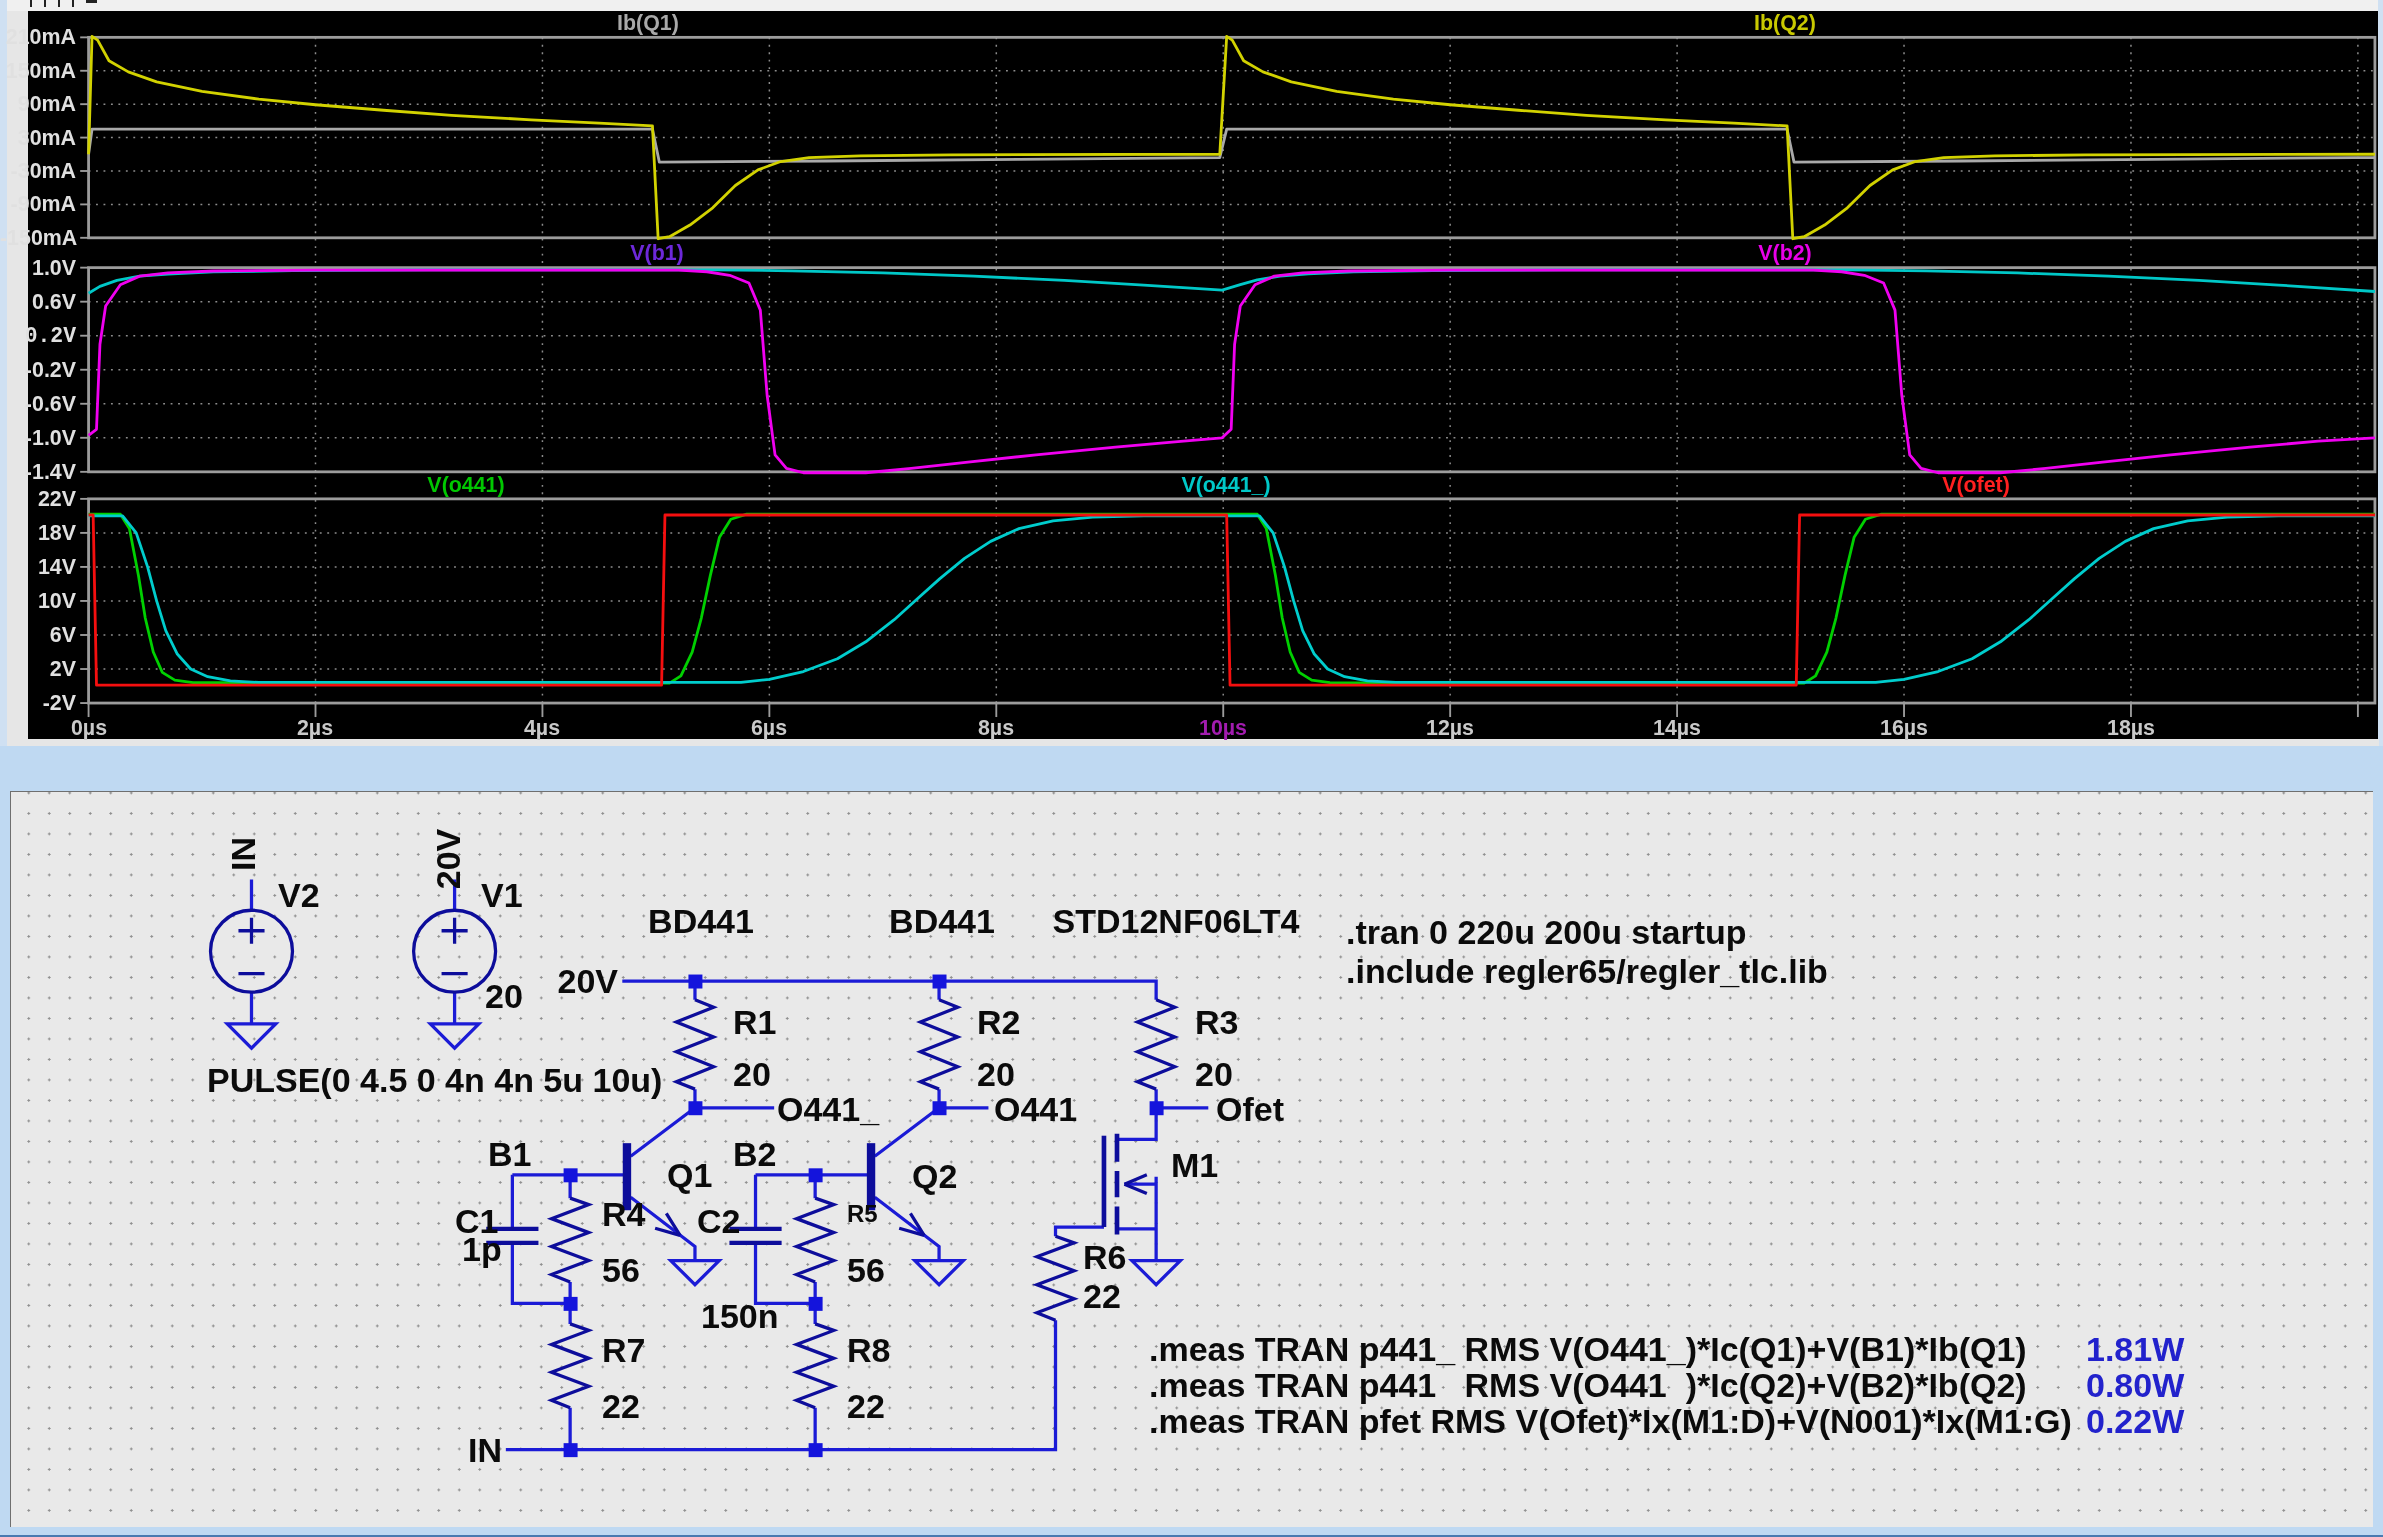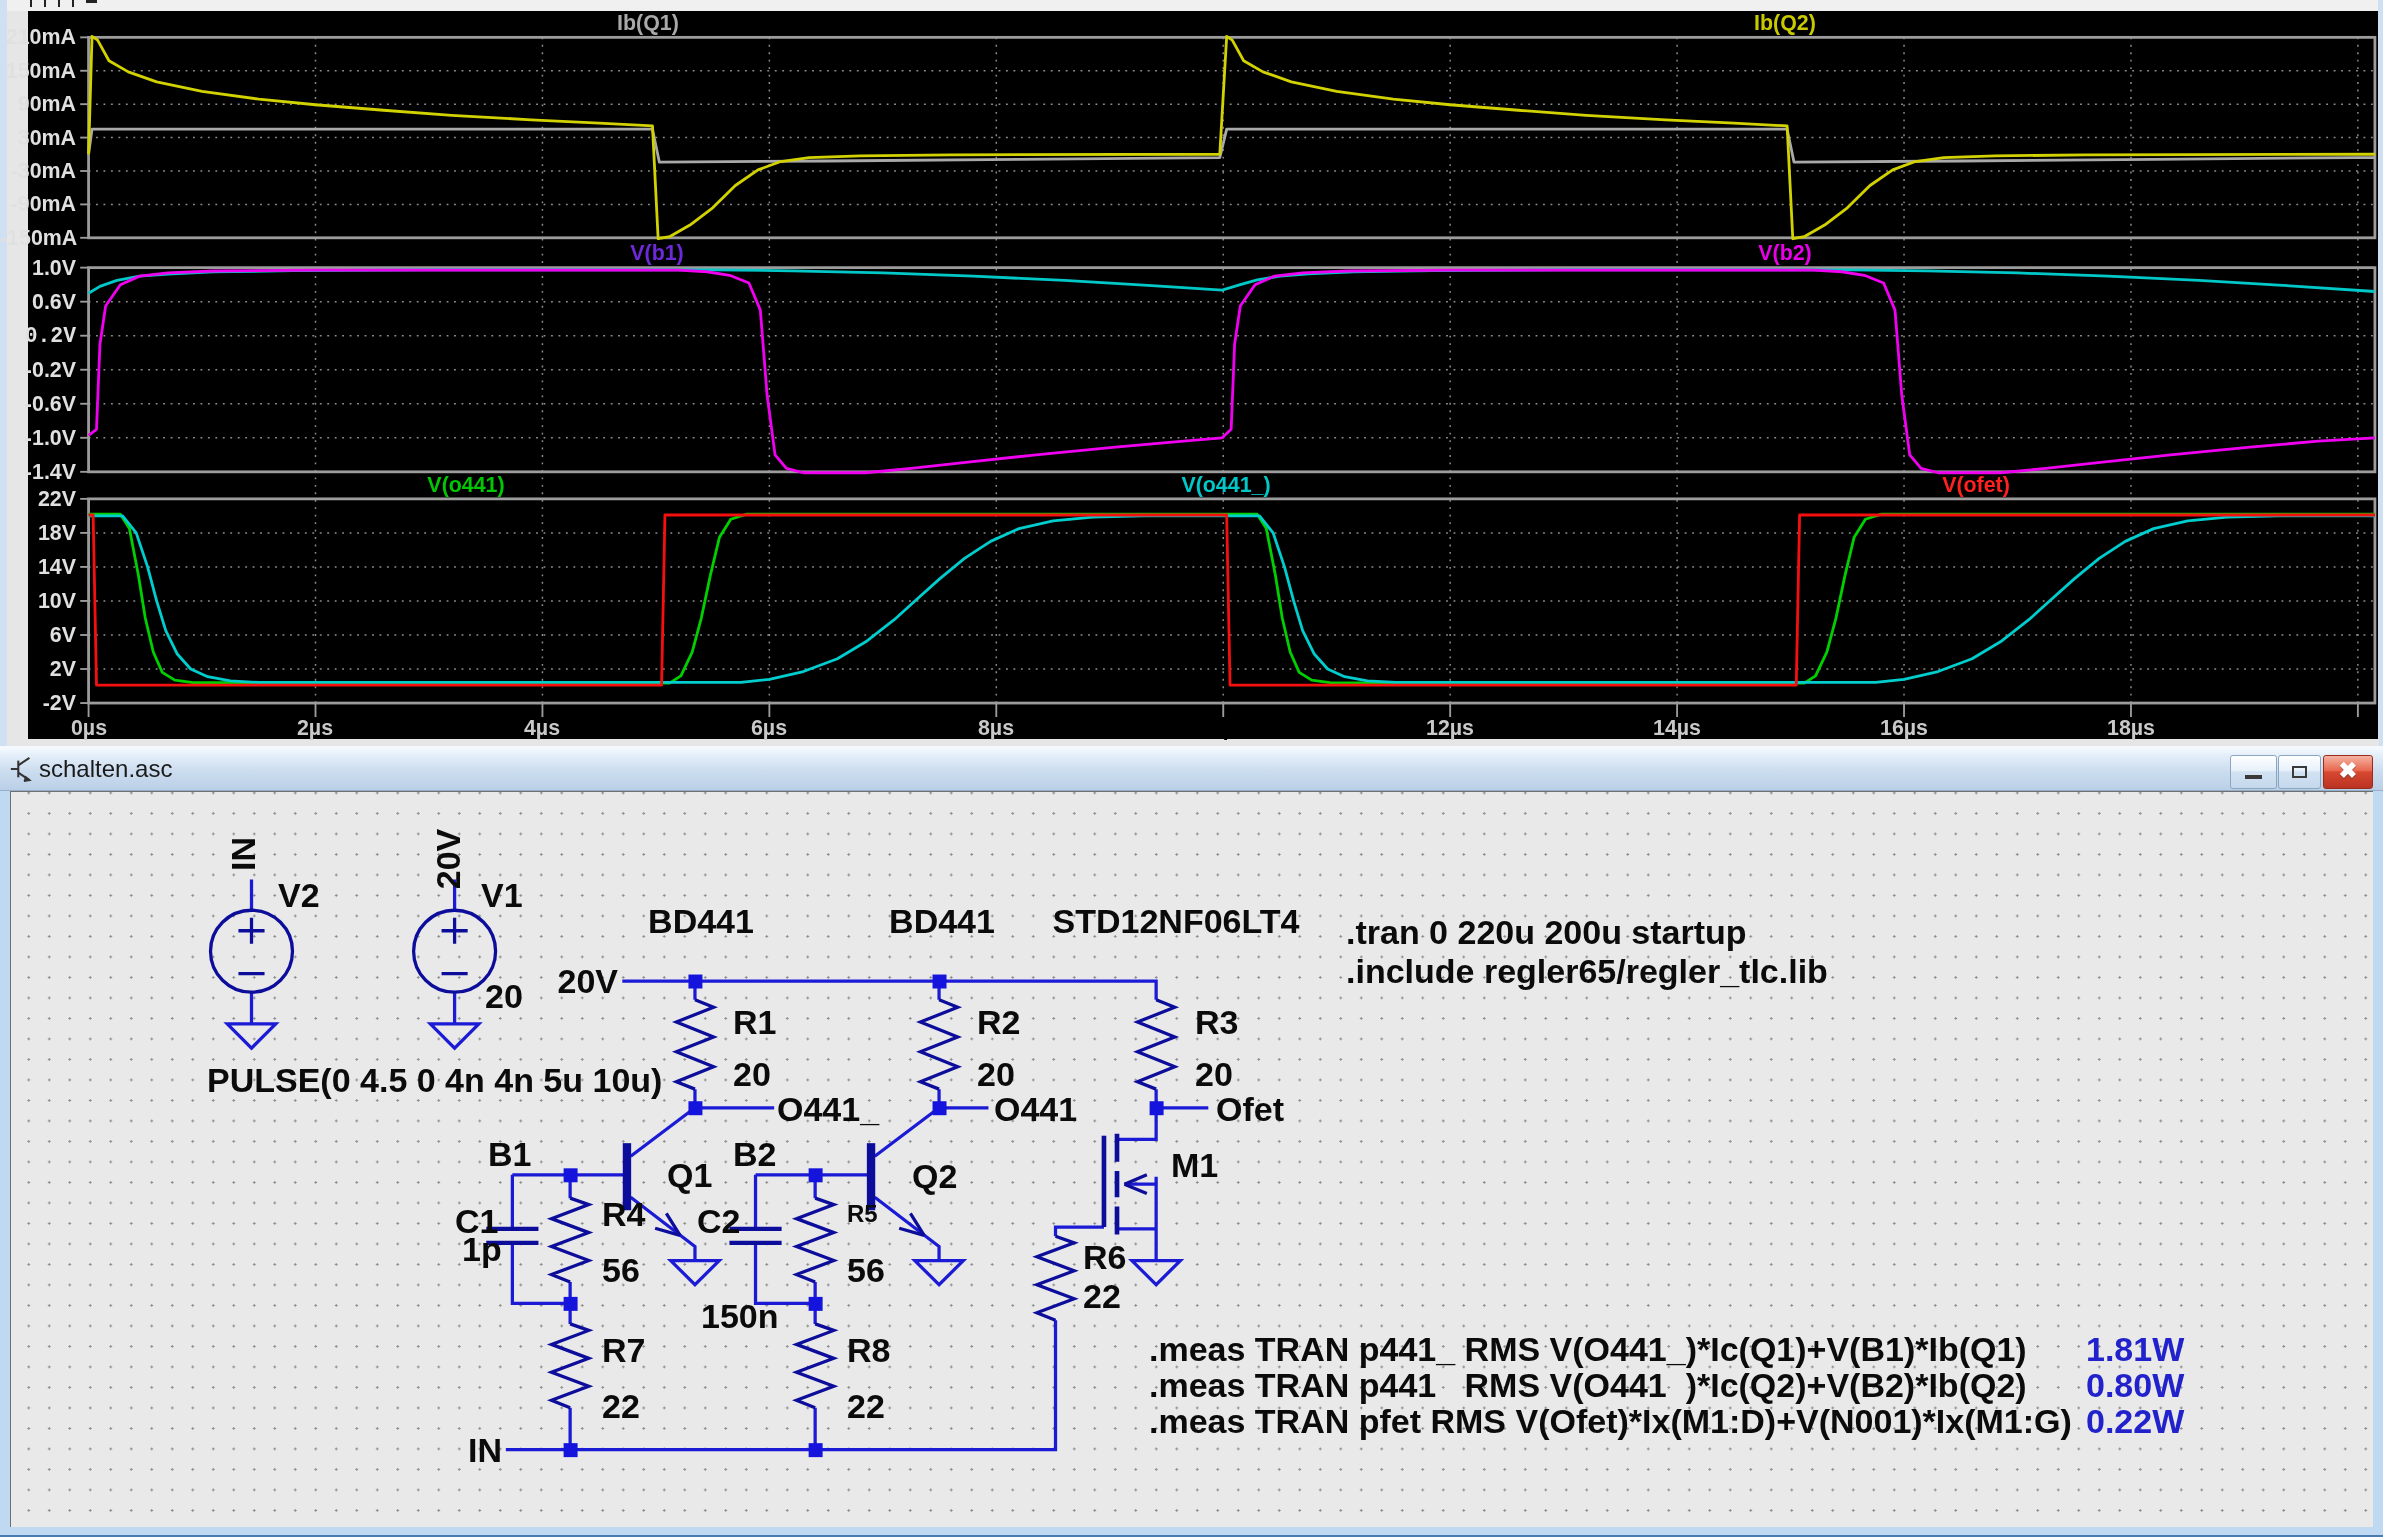--- a/index.html
+++ b/index.html
@@ -143,21 +143,21 @@
         <polyline points="95.0,551.4 129.1,551.4 138.8,566.9 148.5,617.1 155.8,662.8 164.4,699.3 174.1,721.1 187.5,729.4 207.0,732.1 718.1,732.6 730.3,724.8 742.4,699.3 752.2,662.8 761.9,617.1 771.7,576.1 783.8,556.9 800.9,551.4 1348.5,551.4 1358.2,566.9 1368.0,617.1 1375.3,662.8 1383.8,699.3 1393.5,721.1 1406.9,729.4 1426.4,732.1 1935.1,732.6 1947.3,724.8 1959.4,699.3 1969.2,662.8 1978.9,617.1 1988.7,576.1 2000.8,556.9 2017.9,551.4 2547.3,551.4" fill="none" stroke="#00D000" stroke-width="3" stroke-linejoin="round"></polyline>
         <polyline points="95.0,553.3 131.5,553.3 146.1,571.5 158.3,608.0 168.0,644.5 177.8,676.4 189.9,701.1 204.5,717.5 222.8,725.7 247.1,730.3 277.6,731.9 794.8,731.9 825.2,728.5 861.7,720.2 898.2,706.5 928.6,688.3 959.1,664.6 983.4,642.7 1007.8,620.8 1034.5,598.9 1062.5,580.6 1092.9,566.9 1129.5,558.7 1172.0,554.6 1226.8,553.3 1350.9,553.3 1365.5,571.5 1377.7,608.0 1387.5,644.5 1397.2,676.4 1409.4,701.1 1424.0,717.5 1442.2,725.7 1466.6,730.3 1497.0,731.9 2011.8,731.9 2042.2,728.5 2078.7,720.2 2115.2,706.5 2145.6,688.3 2176.1,664.6 2200.4,642.7 2224.8,620.8 2251.5,598.9 2279.5,580.6 2309.9,566.9 2346.5,558.7 2389.0,554.6 2443.8,553.3 2547.3,553.3" fill="none" stroke="#00CDCD" stroke-width="3" stroke-linejoin="round"></polyline>
         <polyline points="95.0,552.3 99.9,552.3 103.5,734.8 709.6,734.8 713.2,552.3 1315.7,552.3 1319.3,734.8 1926.6,734.8 1930.2,552.3 2547.3,552.3" fill="none" stroke="#F50F0F" stroke-width="3" stroke-linejoin="round"></polyline>
       </svg>
     <div id="wave-labels">
         <div class="wave-label x-lab" style="left: 89px; top: 728px; color: rgb(201, 201, 201);">0µs</div>
         <div class="wave-label x-lab" style="left: 315px; top: 728px; color: rgb(201, 201, 201);">2µs</div>
         <div class="wave-label x-lab" style="left: 542px; top: 728px; color: rgb(201, 201, 201);">4µs</div>
         <div class="wave-label x-lab" style="left: 769px; top: 728px; color: rgb(201, 201, 201);">6µs</div>
         <div class="wave-label x-lab" style="left: 996px; top: 728px; color: rgb(201, 201, 201);">8µs</div>
-        <div class="wave-label x-lab" style="left: 1223px; top: 728px; color: #000000;">10µs</div>
+        <div class="wave-label x-lab" style="left: 1223px; top: 728px; color: #a21caf;">10µs</div>
         <div class="wave-label x-lab" style="left: 1450px; top: 728px; color: rgb(201, 201, 201);">12µs</div>
         <div class="wave-label x-lab" style="left: 1677px; top: 728px; color: rgb(201, 201, 201);">14µs</div>
         <div class="wave-label x-lab" style="left: 1904px; top: 728px; color: rgb(201, 201, 201);">16µs</div>
         <div class="wave-label x-lab" style="left: 2131px; top: 728px; color: rgb(201, 201, 201);">18µs</div>
         <div class="wave-label y-lab" style="left: 0px; top: 37px; color: rgb(224, 224, 224); width: 76px;">210mA</div>
         <div class="wave-label y-lab" style="left: 0px; top: 71px; color: rgb(224, 224, 224); width: 76px;">150mA</div>
         <div class="wave-label y-lab" style="left: 0px; top: 104px; color: rgb(224, 224, 224); width: 76px;">90mA</div>
         <div class="wave-label y-lab" style="left: 0px; top: 138px; color: rgb(224, 224, 224); width: 76px;">30mA</div>
         <div class="wave-label y-lab" style="left: 0px; top: 171px; color: rgb(224, 224, 224); width: 76px;">-30mA</div>
         <div class="wave-label y-lab" style="left: 0px; top: 204px; color: rgb(224, 224, 224); width: 76px;">-90mA</div>
@@ -180,41 +180,20 @@
         <div class="wave-label y-lab" style="left: 0px; top: 635px; color: rgb(224, 224, 224); width: 76px;">6V</div>
         <div class="wave-label y-lab" style="left: 0px; top: 669px; color: rgb(224, 224, 224); width: 76px;">2V</div>
         <div class="wave-label y-lab" style="left: 0px; top: 703px; color: rgb(224, 224, 224); width: 76px;">-2V</div>
         <div class="wave-label trace-title" style="left: 466px; top: 485px; color: rgb(0, 200, 0);">V(o441)</div>
         <div class="wave-label trace-title" style="left: 1226px; top: 485px; color: rgb(0, 200, 200);">V(o441_)</div>
         <div class="wave-label trace-title" style="left: 1976px; top: 485px; color: rgb(255, 32, 32);">V(ofet)</div>
       </div>
   </div>
 
   <div id="sch-window">
-    <div id="sch-titlebar">
-      <svg id="sch-app-icon" viewBox="0 0 28 30">
-        <g stroke="#333" stroke-width="2.2" fill="none">
-          <line x1="2" y1="15" x2="10" y2="15"></line>
-          <line x1="10" y1="6" x2="10" y2="24"></line>
-          <line x1="10" y1="11" x2="22" y2="3"></line>
-          <line x1="10" y1="19" x2="22" y2="27"></line>
-          <path d="M17 23 L22 27 L16 28" fill="#333"></path>
-        </g>
-      </svg>
-      <span id="sch-title-text">schalten.asc</span>
-      <div class="win-btn" id="btn-min">
-        <div class="min-glyph"></div>
-      </div>
-      <div class="win-btn" id="btn-max">
-        <div class="max-glyph"></div>
-      </div>
-      <div class="win-btn" id="btn-close">
-        <div class="close-glyph">✖</div>
-      </div>
-    </div>
     <div id="sch-canvas"></div>
     <div id="sch-bottom-frame"></div>
   </div>
 
   <svg id="sch-svg" width="2384" height="736" viewBox="0 848 2557 790">
     <g stroke="#1B1BD6" stroke-width="3.5" fill="none">
       <path d="M667,1052 H1240 V1072"></path>
       <path d="M745,1052 V1072 M745,1168 V1188 M1007,1052 V1072 M1007,1168 V1188 M1240,1168 V1188"></path>
       <path d="M745,1188 H830 M1007,1188 H1060 M1240,1188 H1296"></path>
       <path d="M269,943 V976 M269,1064 V1098 M487,943 V976 M487,1064 V1098"></path>

